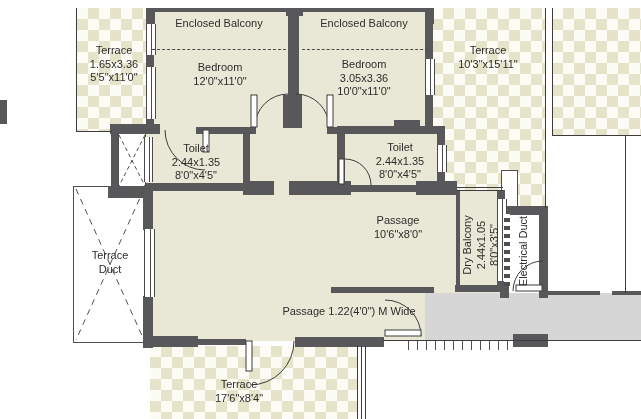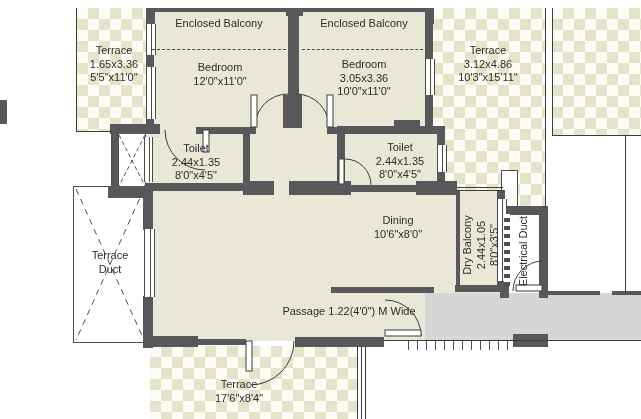--- a/index.html
+++ b/index.html
@@ -166,39 +166,38 @@
     <span>Bedroom</span>
       <span>12'0"x11'0"</span>
   </div>
   <div class="lbl" style="left:300px;top:50px;width:128px;">
     <span>Bedroom</span>
       <span>3.05x3.36</span>
       <span>10'0"x11'0"</span>
   </div>
   <div class="lbl" style="left:432px;top:36px;width:112px;">
     <span>Terrace</span>
-      <span>3.12x4.86</span>
       <span>10'3"x15'11"</span>
   </div>
   <div class="lbl" style="left:146px;top:134px;width:100px;">
     <span>Toilet</span>
       <span>2.44x1.35</span>
       <span>8'0"x4'5"</span>
   </div>
   <div class="lbl" style="left:350px;top:133px;width:100px;">
     <span>Toilet</span>
       <span>2.44x1.35</span>
       <span>8'0"x4'5"</span>
   </div>
   <div class="lbl" style="left:75px;top:241px;width:70px;">
     <span>Terrace</span>
       <span>Duct</span>
   </div>
   <div class="lbl" style="left:343px;top:206px;width:110px;">
-    <span>Dining</span>
+    <span>Passage</span>
       <span>10'6"x8'0"</span>
   </div>
   <div class="lbl rot" style="left:427px;top:216px;width:110px;height:42px;">
     <span>Dry Balcony</span>
       <span>2.44x1.05</span>
       <span>8'0"x3'5"</span>
   </div>
   <div class="lbl rot" style="left:474px;top:236px;width:100px;height:14px;">
     <span>Electrical Duct</span>
   </div>

